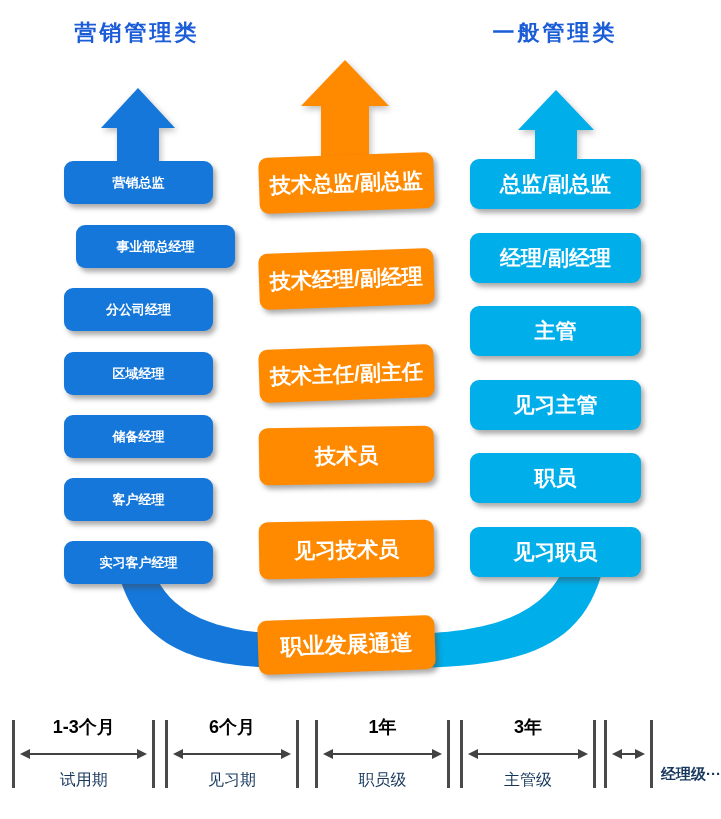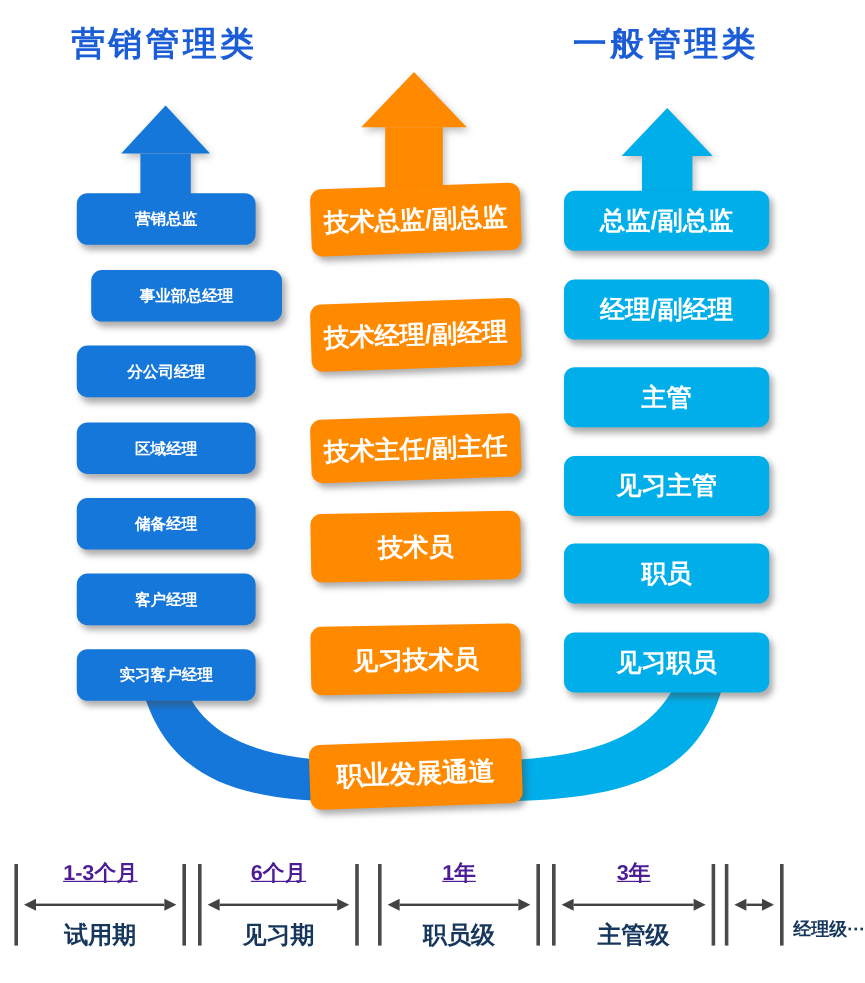--- a/index.html
+++ b/index.html
@@ -1,19 +1,19 @@
 <!DOCTYPE html>
 <html><head>
 <meta charset="utf-8">
 <style>
   html,body{margin:0;padding:0;background:#ffffff;}
   .canvas{position:relative;width:721px;height:819px;background:#ffffff;overflow:hidden;
     font-family:"Liberation Sans","DejaVu Sans",sans-serif;}
 
-  .hdr{position:absolute;text-align:center;font-size:28px;font-weight:bold;color:#1b5cd7;letter-spacing:3px;white-space:nowrap;}
+  .hdr{position:absolute;text-align:center;font-size:22px;font-weight:bold;color:#1b5cd7;letter-spacing:3px;white-space:nowrap;}
 
   .up-arrow{position:absolute;filter:drop-shadow(2px 3px 3px rgba(70,70,70,.35));}
   .up-arrow .head{width:0;height:0;margin:0 auto;}
   .up-arrow .stem{margin:0 auto;}
   .blue-a .head{border-left:37px solid transparent;border-right:37px solid transparent;border-bottom:40px solid #1577d9;}
   .blue-a .stem{width:42px;height:34px;background:#1577d9;}
   .orange-a .head{border-left:44px solid transparent;border-right:44px solid transparent;border-bottom:46px solid #ff8a00;}
   .orange-a .stem{width:48px;height:51px;background:#ff8a00;}
   .cyan-a .head{border-left:38px solid transparent;border-right:38px solid transparent;border-bottom:40px solid #00aeea;}
   .cyan-a .stem{width:42px;height:30px;background:#00aeea;}
@@ -25,27 +25,27 @@
   .b-cyan{background:#00aeea;font-size:21px;}
 
   .swoosh{position:absolute;left:0;top:0;pointer-events:none;}
 
   .timeline{position:absolute;left:0;top:712px;width:721px;height:82px;display:flex;}
   .tl-seg{position:relative;display:flex;flex-direction:column;justify-content:space-between;
     padding:3px 8px;box-sizing:border-box;}
   .tl-seg::before,.tl-seg::after{content:"";position:absolute;top:8px;bottom:6px;width:3px;background:#4a4a4a;}
   .tl-seg::before{left:0;}
   .tl-seg::after{right:0;}
-  .tl-top{text-align:center;font-weight:bold;font-size:18px;color:#4c1d95;height:24px;line-height:24px;text-decoration:underline;}
+  .tl-top{text-align:center;font-weight:bold;font-size:18px;color:#000000;height:24px;line-height:24px;}
   .tl-mid{display:flex;align-items:center;height:12px;}
   .ah{width:0;height:0;border-top:5px solid transparent;border-bottom:5px solid transparent;}
   .ah-l{border-right:10px solid #424242;}
   .ah-r{border-left:10px solid #424242;}
   .tl-line{flex:1;height:2px;background:#424242;}
-  .tl-bot{text-align:center;font-weight:bold;font-size:20px;color:#16365c;height:22px;line-height:22px;}
+  .tl-bot{text-align:center;font-weight:normal;font-size:16px;color:#16365c;height:22px;line-height:22px;}
   .tl-endlabel{display:flex;align-items:flex-end;padding:0 0 10px 8px;font-weight:bold;font-size:15px;color:#16365c;white-space:nowrap;}
 </style>
 </head>
 <body>
 
 <div class="canvas">
 
   <div class="hdr" style="left:52px;top:18px;width:170px;">营销管理类</div>
   <div class="hdr" style="left:470px;top:18px;width:170px;">一般管理类</div>
 

